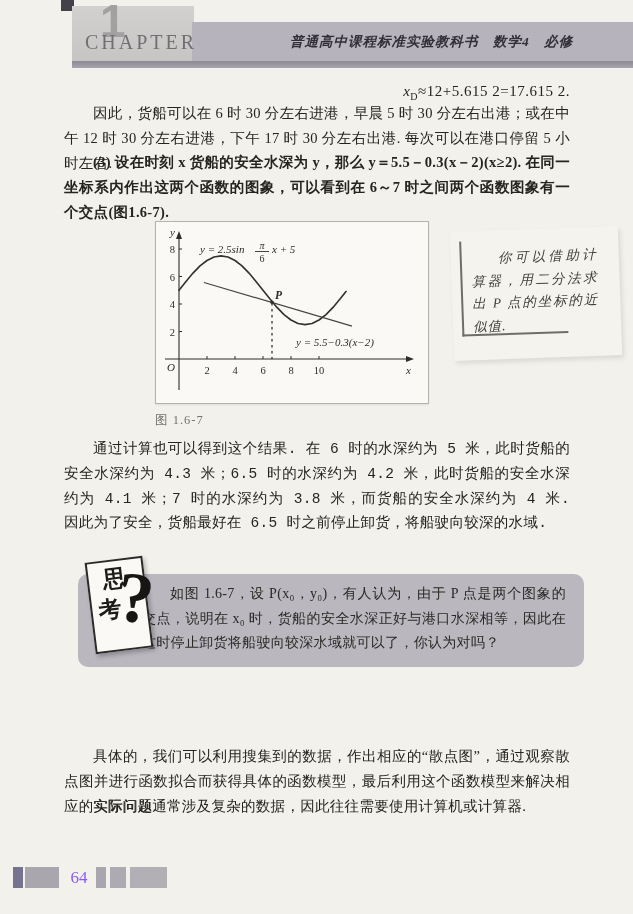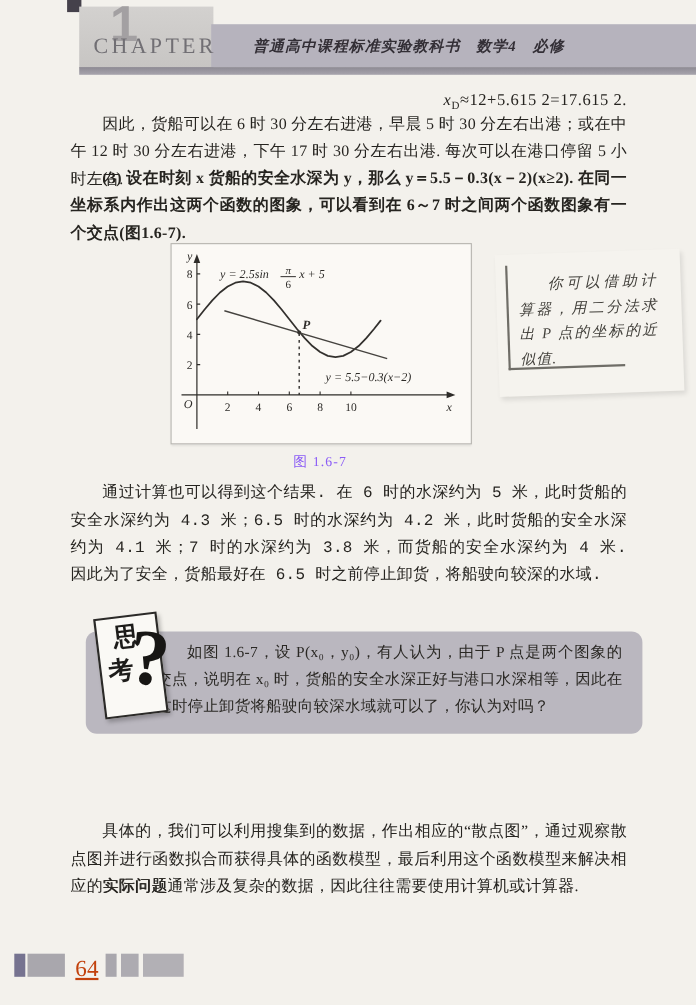--- a/index.html
+++ b/index.html
@@ -9,37 +9,37 @@
   
   .hdr-mark{position:absolute;left:61px;top:0;width:13px;height:11px;background:#45414b;}
   .hdr-block{position:absolute;left:72px;top:6px;width:122px;height:56px;
              background:linear-gradient(180deg,#d3d1cf 0%,#c7c5c3 100%);}
   .hdr-one{position:absolute;left:100px;top:-6px;font-family:"Liberation Sans",sans-serif;
            font-weight:bold;font-size:46px;color:#a3a0a2;}
   .hdr-chapter{position:absolute;left:85px;top:31px;font-family:Liberation Serif, serif;
                font-size:20px;color:#716f74;letter-spacing:3px;}
   .hdr-bar{position:absolute;left:192px;top:22px;width:441px;height:39px;background:#b6b3bd;}
   .hdr-title{position:absolute;left:0;top:0;width:100%;height:39px;line-height:39px;
-             padding-left:38px;box-sizing:border-box;
+             text-align:center;padding-left:38px;box-sizing:border-box;
              font-size:13.5px;font-weight:bold;font-style:italic;color:#332f36;letter-spacing:1px;}
   .hdr-shadow{position:absolute;left:72px;top:61px;width:561px;height:7px;
               background:linear-gradient(180deg,#8d8a93,#a7a4ad);}
   
   .para{position:absolute;left:64px;width:506px;font-size:14.5px;line-height:24.8px;
         text-align:justify;text-indent:2em;letter-spacing:0.3px;}
   .formula{position:absolute;left:64px;top:83px;width:506px;text-align:right;
            font-size:15px;letter-spacing:0.5px;}
   .formula i{font-style:italic;}
   .formula sub{font-size:10px;}
   
   .fig{position:absolute;left:155px;top:221px;width:272px;height:181px;
        background:#fbf9f5;border:1px solid #b5b3ae;box-shadow:0 1px 2px rgba(0,0,0,0.08);}
   .fig svg{display:block;}
-  .fig-caption{position:absolute;left:155px;top:412px;width:272px;text-align:center;
-               font-size:12.5px;letter-spacing:1px;color:#8b5cf6;}
+  .fig-caption{position:absolute;left:155px;top:412px;width:272px;
+               font-size:12.5px;letter-spacing:1px;color:#737373;}
   
   .note{position:absolute;left:452px;top:229px;width:168px;height:129px;
         background:#f5f3ee;transform:rotate(-2deg);box-shadow:2px 3px 5px rgba(0,0,0,0.10);}
   .note-line-l{position:absolute;left:9px;top:10px;height:95px;width:2px;background:#6f6d67;}
   .note-line-b{position:absolute;left:9px;top:103px;width:106px;height:2px;background:#6f6d67;}
   .note-text{position:absolute;left:20px;top:17px;width:126px;font-size:13.5px;line-height:22.5px;
              text-indent:2em;letter-spacing:1px;font-style:italic;color:#43413c;text-align:justify;}
   
   .think-box{position:absolute;left:78px;top:574px;width:506px;height:93px;
              background:#bab7bf;border-radius:10px;}
@@ -49,21 +49,21 @@
   .think-card{position:absolute;left:6px;top:4px;width:54px;height:88px;background:#faf9f5;
               border:2.5px solid #2b2a28;transform:rotate(-7deg);
               box-shadow:2px 3px 4px rgba(0,0,0,0.25);}
   .think-char1{position:absolute;left:14px;top:2px;font-size:23px;font-weight:bold;color:#1d1c1a;}
   .think-char2{position:absolute;left:6px;top:32px;font-size:23px;font-weight:bold;color:#1d1c1a;}
   .think-q{position:absolute;left:34px;top:4px;font-size:72px;line-height:1.1;font-weight:bold;
            color:#171614;transform:rotate(5deg);font-family:"Liberation Serif",serif;}
   
   .f-block{position:absolute;top:867px;height:21px;}
   .f-num{position:absolute;left:63px;top:868px;width:32px;text-align:center;
-         font-size:21px;color:#c2410c;text-decoration:underline;}
+         font-size:17px;color:#8b5cf6;}
 </style>
 </head>
 <body>
 
 <div class="page">
 
   <div class="hdr-mark"></div>
   <div class="hdr-block"></div>
   <div class="hdr-bar">
     <div class="hdr-title">普通高中课程标准实验教科书　数学4　必修</div>

